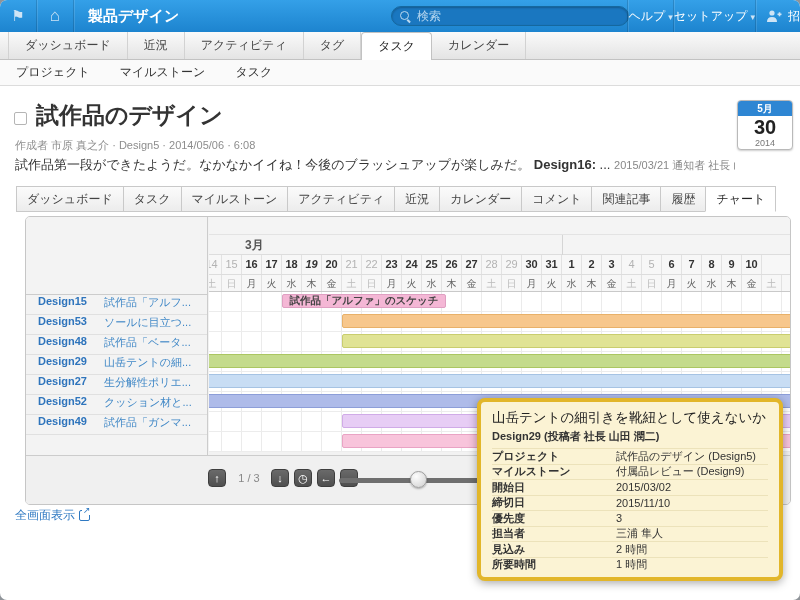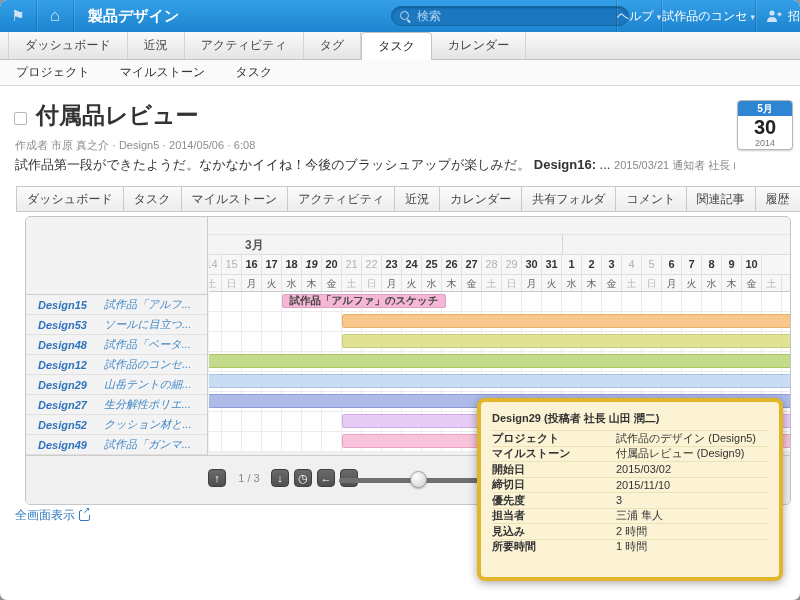--- a/index.html
+++ b/index.html
@@ -57,21 +57,21 @@
   #dtabs { position:absolute; left:16px; top:186px; display:flex; }
   .dtab { font-size:12px; color:#444; line-height:24px; padding:0 10px; border:1px solid #c9c9c9;
     background:linear-gradient(#fbfbfb,#ececec); margin-right:-1px; cursor:pointer; white-space:nowrap; }
   .dtab.active { background:#fff; color:#222; position:relative; z-index:2; border-bottom:1px solid #fff; }
 
   
   #panel { position:absolute; left:25px; top:216px; width:766px; height:289px;
     border:1px solid #c6c6c6; border-radius:5px; background:#f2f2f2; overflow:hidden; }
   #taskcol { position:absolute; left:0; top:0; width:182px; height:100%; border-right:1px solid #ccc; background:#f3f3f3; }
   #taskhead { height:78px; border-bottom:1px solid #ccc; }
-  .trow { height:20px; border-bottom:1px solid #e0e0e0; display:flex; align-items:center; background:#f3f3f3;font-style:italic; }
+  .trow { height:20px; border-bottom:1px solid #e0e0e0; display:flex; background:#f3f3f3; }
   .tid { font-size:11px; font-weight:bold; color:#2e74bc; margin-left:12px; width:66px; text-decoration:none; cursor:pointer; white-space:nowrap; }
   .ttl { font-size:11px; color:#3f87c6; text-decoration:none; cursor:pointer; white-space:nowrap; overflow:hidden; width:96px; }
   #chart { position:absolute; left:183px; top:0; width:583px; height:100%; overflow:hidden; }
   #spacer { height:18px; background:#f4f4f4; border-bottom:1px solid #e3e3e3; }
   #monthrow { position:relative; height:20px; background:#f4f4f4; border-bottom:1px solid #ddd; }
   #monthlabel { position:absolute; left:36px; top:2px; font-size:12px; font-weight:bold; color:#555; }
   #monthdiv { position:absolute; left:353px; top:0; width:1px; height:20px; background:#d5d5d5; }
   #dayrow,#wdrow { position:relative; height:20px; background:#f7f7f7; border-bottom:1px solid #ddd; overflow:hidden; }
   #wdrow { height:17px; border-bottom:1px solid #c9c9c9; }
   .dcell { position:absolute; top:0; width:20px; text-align:center; font-size:11px; line-height:19px;
@@ -122,21 +122,21 @@
     <span class="tb-sep"></span>
     <span id="tb-title">製品デザイン</span>
     <div id="tb-search">
       <span class="mag"></span>
       <input placeholder="検索" style="">
     </div>
     <div id="tb-right">
       <span class="tb-sep"></span>
       <span class="tb-menu"><span>ヘルプ</span><span class="caret">▾</span></span>
       <span class="tb-sep"></span>
-      <span class="tb-menu"><span>試作品のコンセ</span><span class="caret">▾</span></span>
+      <span class="tb-menu"><span>セットアップ</span><span class="caret">▾</span></span>
       <span class="tb-sep"></span>
       <svg class="person-add" viewBox="0 0 16 14">
         <circle cx="6" cy="4" r="2.6" fill="#cfe4f5"></circle>
         <path d="M1 13 q0-5 5-5 q5 0 5 5 z" fill="#cfe4f5"></path>
         <rect x="11.5" y="4.5" width="4" height="1.6" fill="#cfe4f5"></rect>
         <rect x="12.7" y="3.3" width="1.6" height="4" fill="#cfe4f5"></rect>
       </svg>
       <span class="tb-menu" style="padding:0 0 0 2px;">招</span>
     </div>
   </div>
@@ -150,38 +150,37 @@
       <div class="mtab">カレンダー</div>
     </div>
 
   <div id="subnav">
       <span class="snav">プロジェクト</span>
       <span class="snav">マイルストーン</span>
       <span class="snav">タスク</span>
     </div>
 
   <div id="chk"></div>
-  <h1 id="h1">付属品レビュー</h1>
+  <h1 id="h1">試作品のデザイン</h1>
   <div id="meta">作成者 市原 真之介 · Design5 · 2014/05/06 · 6:08</div>
   <div id="desc"><span>試作品第一段ができたようだ。なかなかイイね！今後のブラッシュアップが楽しみだ。</span> <b>Design16:</b><span> ... </span><span class="note">2015/03/21 通知者 社長 山田 潤二</span></div>
 
   <div id="badge">
     <div class="bm">5月</div>
     <div class="bd">30</div>
     <div class="by">2014</div>
   </div>
 
   <div id="dtabs">
       <div class="dtab">ダッシュボード</div>
       <div class="dtab">タスク</div>
       <div class="dtab">マイルストーン</div>
       <div class="dtab">アクティビティ</div>
       <div class="dtab">近況</div>
       <div class="dtab">カレンダー</div>
-      <div class="dtab">共有フォルダ</div>
       <div class="dtab">コメント</div>
       <div class="dtab">関連記事</div>
       <div class="dtab">履歴</div>
       <div class="dtab active">チャート</div>
     </div>
 
   <div id="panel">
     <div id="taskcol">
       <div id="taskhead"></div>
       <div id="taskrows">
@@ -189,24 +188,20 @@
             <a class="tid">Design15</a>
             <a class="ttl">試作品「アルフ...</a>
           </div>
           <div class="trow">
             <a class="tid">Design53</a>
             <a class="ttl">ソールに目立つ...</a>
           </div>
           <div class="trow">
             <a class="tid">Design48</a>
             <a class="ttl">試作品「ベータ...</a>
-          </div>
-          <div class="trow">
-            <a class="tid">Design12</a>
-            <a class="ttl">試作品のコンセ...</a>
           </div>
           <div class="trow">
             <a class="tid">Design29</a>
             <a class="ttl">山岳テントの細...</a>
           </div>
           <div class="trow">
             <a class="tid">Design27</a>
             <a class="ttl">生分解性ポリエ...</a>
           </div>
           <div class="trow">
@@ -327,20 +322,21 @@
       <div id="sliderknob"></div>
     </div>
   </div>
 
   <div id="fslink">
       <span>全画面表示</span>
       <span class="ext"></span>
     </div>
 
   <div id="tooltip">
+    <div id="tt-title">山岳テントの細引きを靴紐として使えないか</div>
     <div id="tt-sub">Design29 (投稿者 社長 山田 潤二)</div>
     <div id="tt-fields">
         <div class="tt-row">
           <span class="tt-label">プロジェクト</span>
           <span class="tt-value">試作品のデザイン (Design5)</span>
         </div>
         <div class="tt-row">
           <span class="tt-label">マイルストーン</span>
           <span class="tt-value">付属品レビュー (Design9)</span>
         </div>

